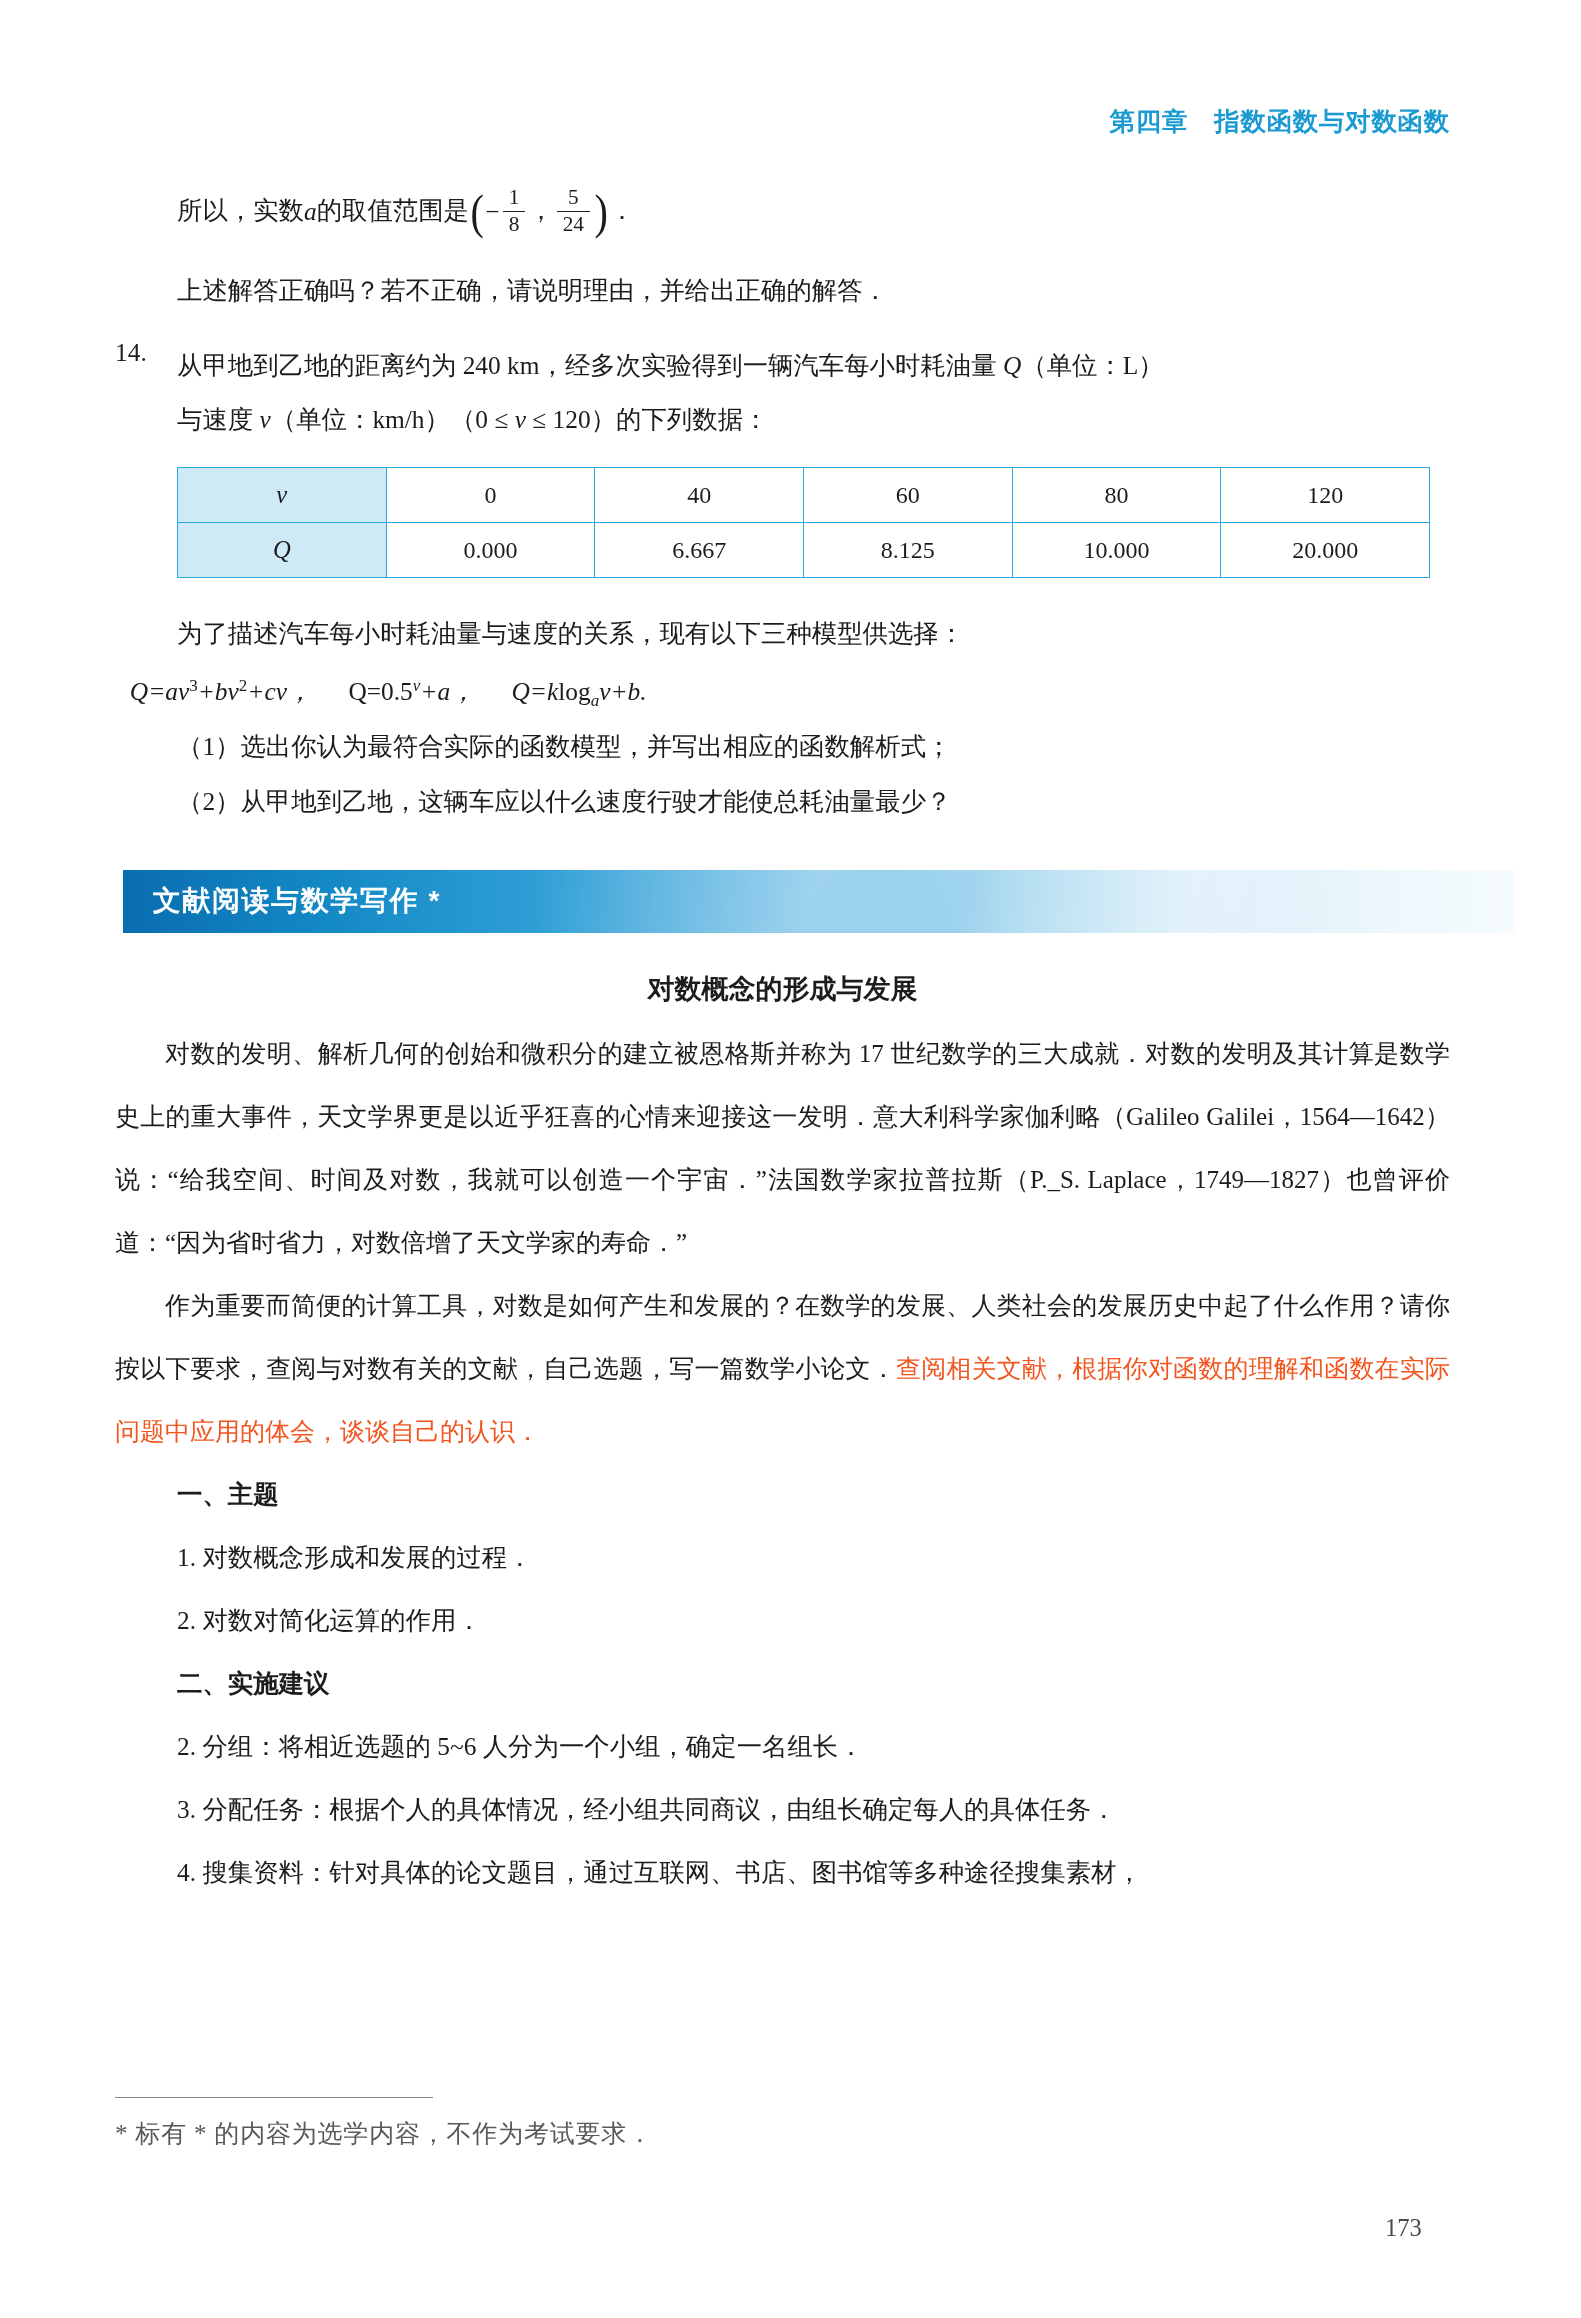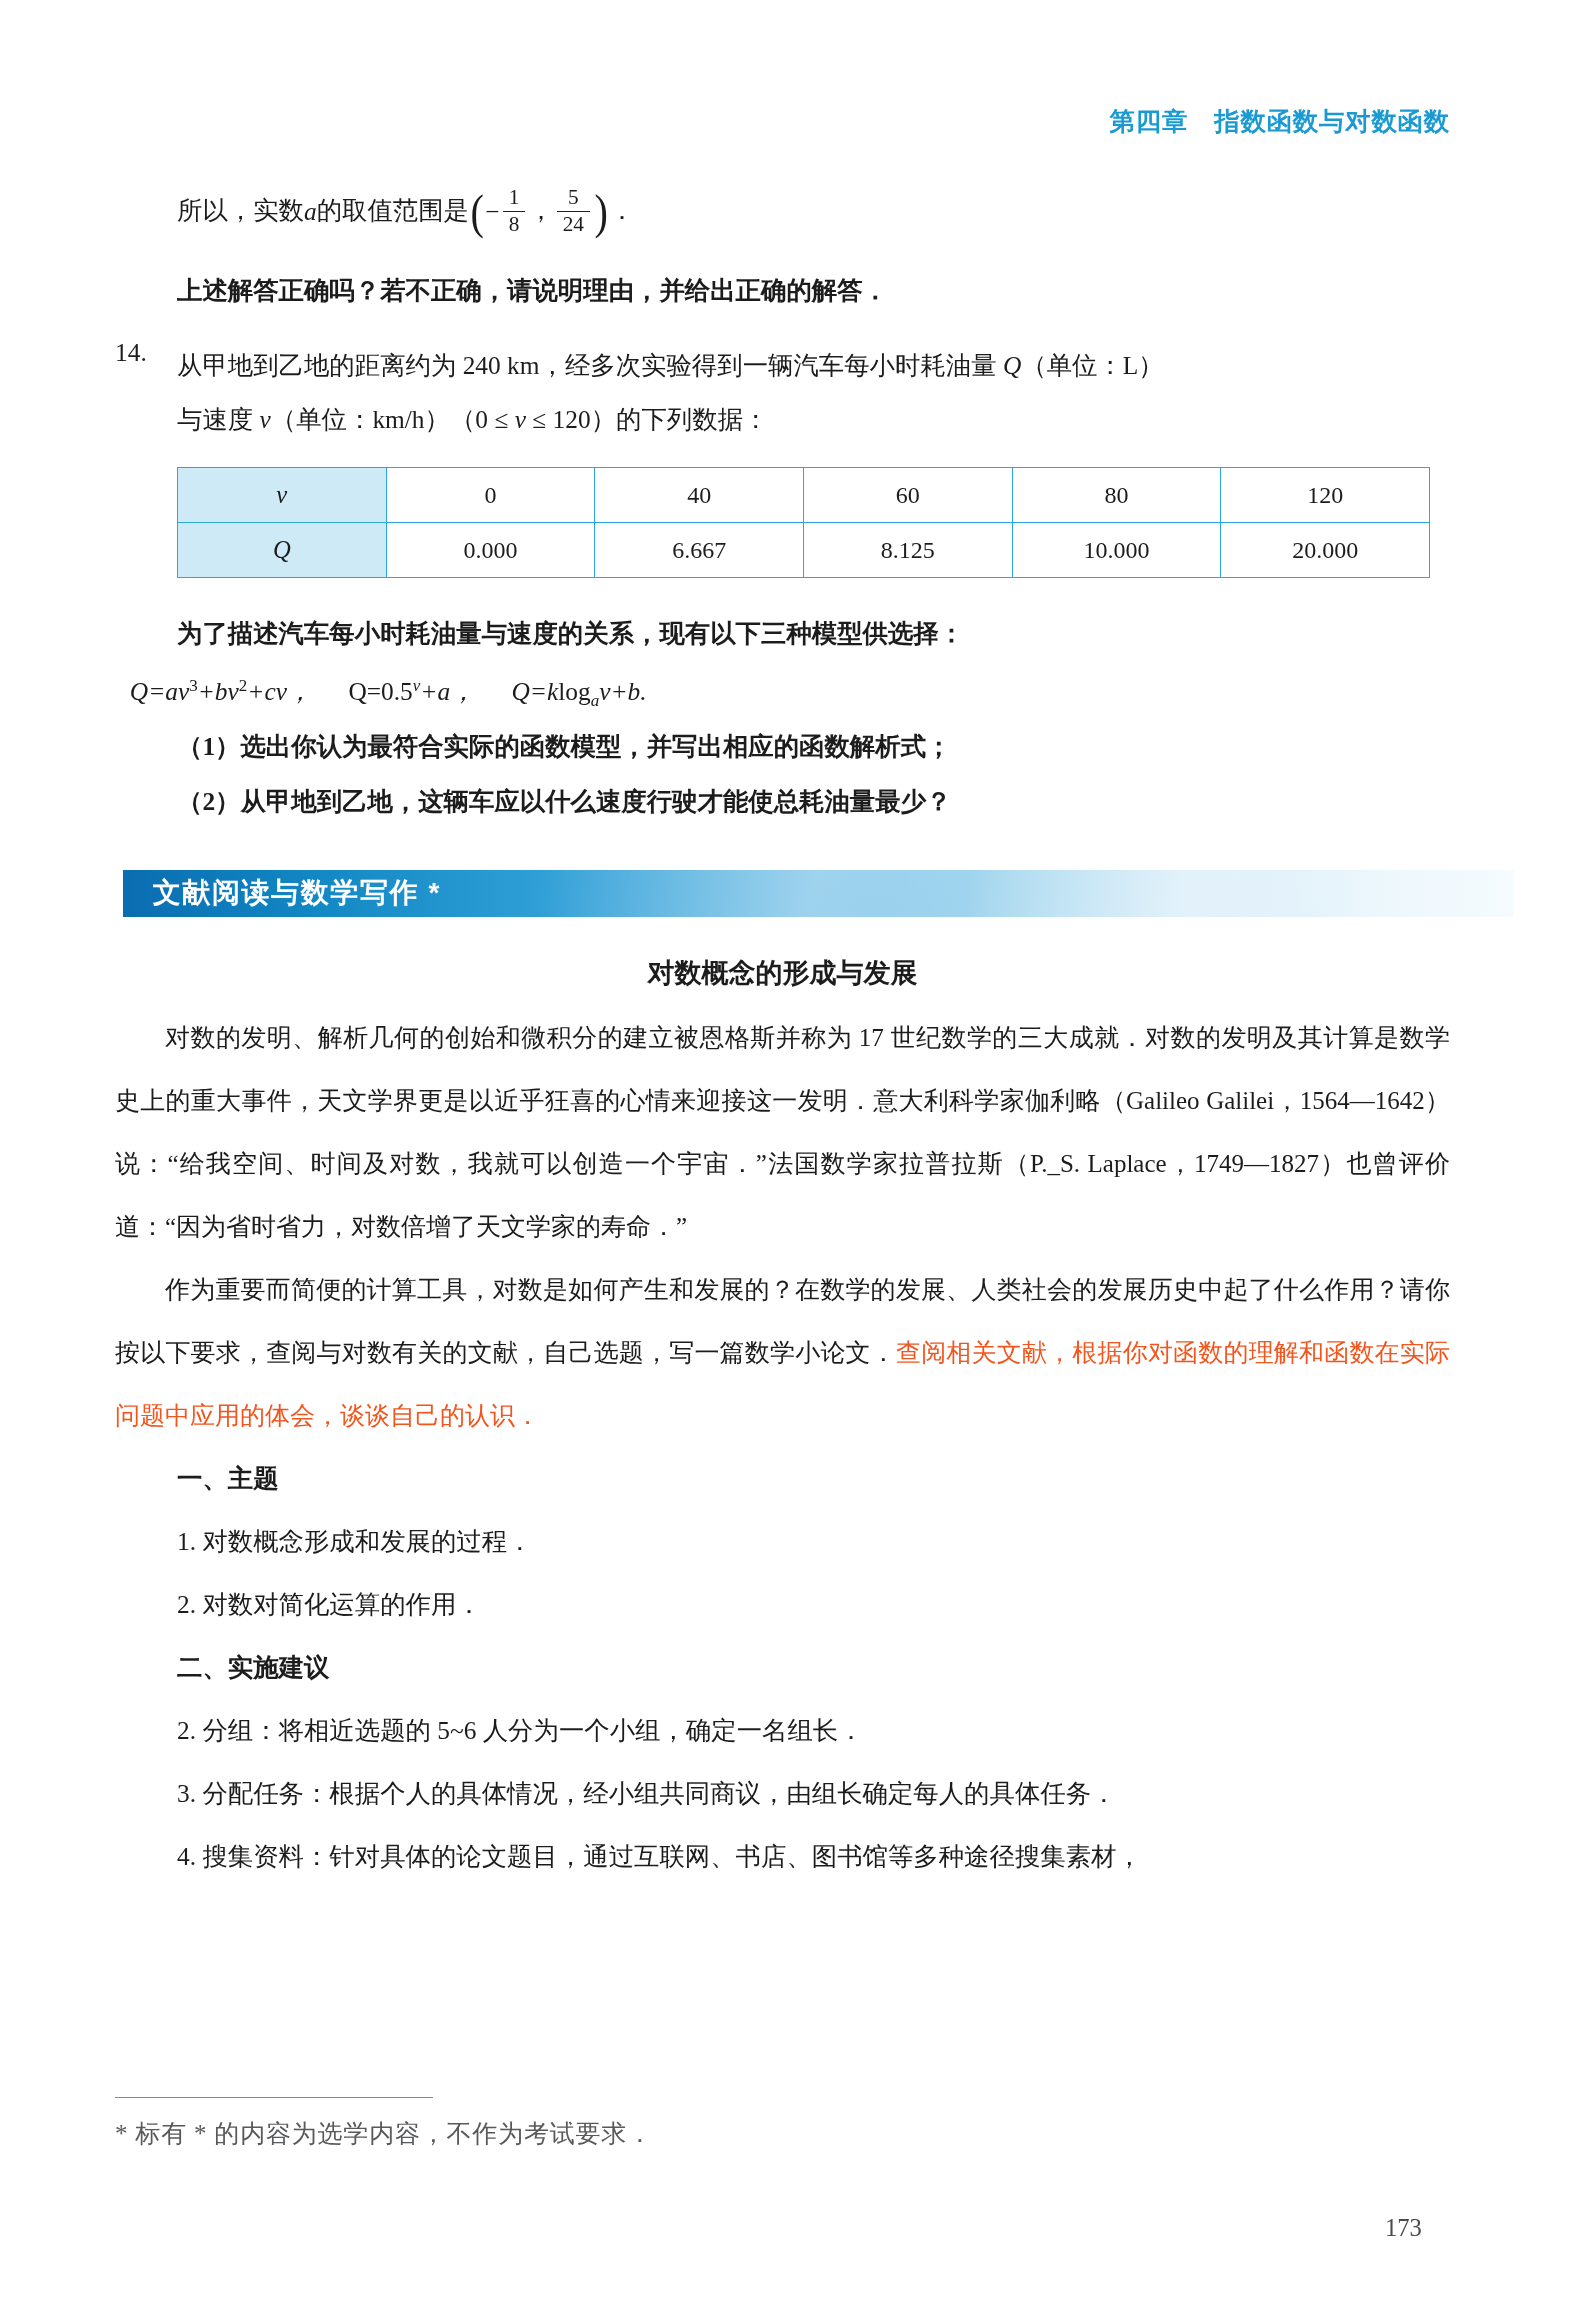--- a/index.html
+++ b/index.html
@@ -17,21 +17,21 @@
   .chapter-header {
     margin-top:105px;
     text-align:right;
     font-family:"Liberation Sans","DejaVu Sans",sans-serif;
     font-weight:bold;
     font-size:25.4px;
     color:#1b9ad2;
     letter-spacing:0.8px;
   }
 
-  .line { font-size:25.4px; line-height:39px;font-weight:bold; }
+  .line { font-size:25.4px; line-height:39px; }
   .indent { padding-left:62px; }
 
   .range-line {
     margin-top:46px;
     padding-left:62px;
     display:flex; align-items:center;
     font-size:25.4px;
   }
   .range-line i { font-family:"Liberation Serif",serif; }
   .paren {
@@ -85,21 +85,21 @@
   .formula-line sub { font-size:17px; }
   .formula-line sup.up { font-style:normal; }
   .formula-line .fn { font-style:normal; }
 
   .q-item { margin-top:16px; }
 
   .banner {
     position:relative;
     margin-top:49px;
     margin-left:8.2px;
-    width:1391px; height:47px;
+    width:1391px; height:63px;
     background:linear-gradient(90deg,
       #0a6db1 0%, #1288c4 14%, #2f9fd6 30%,
       #6fbde5 48%, #a8d8ef 63%, #d4ebf8 78%,
       #ecf7fc 90%, #f5fbfe 100%);
     display:flex; align-items:center;
     padding-left:29.5px;
   }
   .banner::after {
     content:""; position:absolute; left:30%; right:0; top:0; bottom:0;
     background:linear-gradient(100deg,

